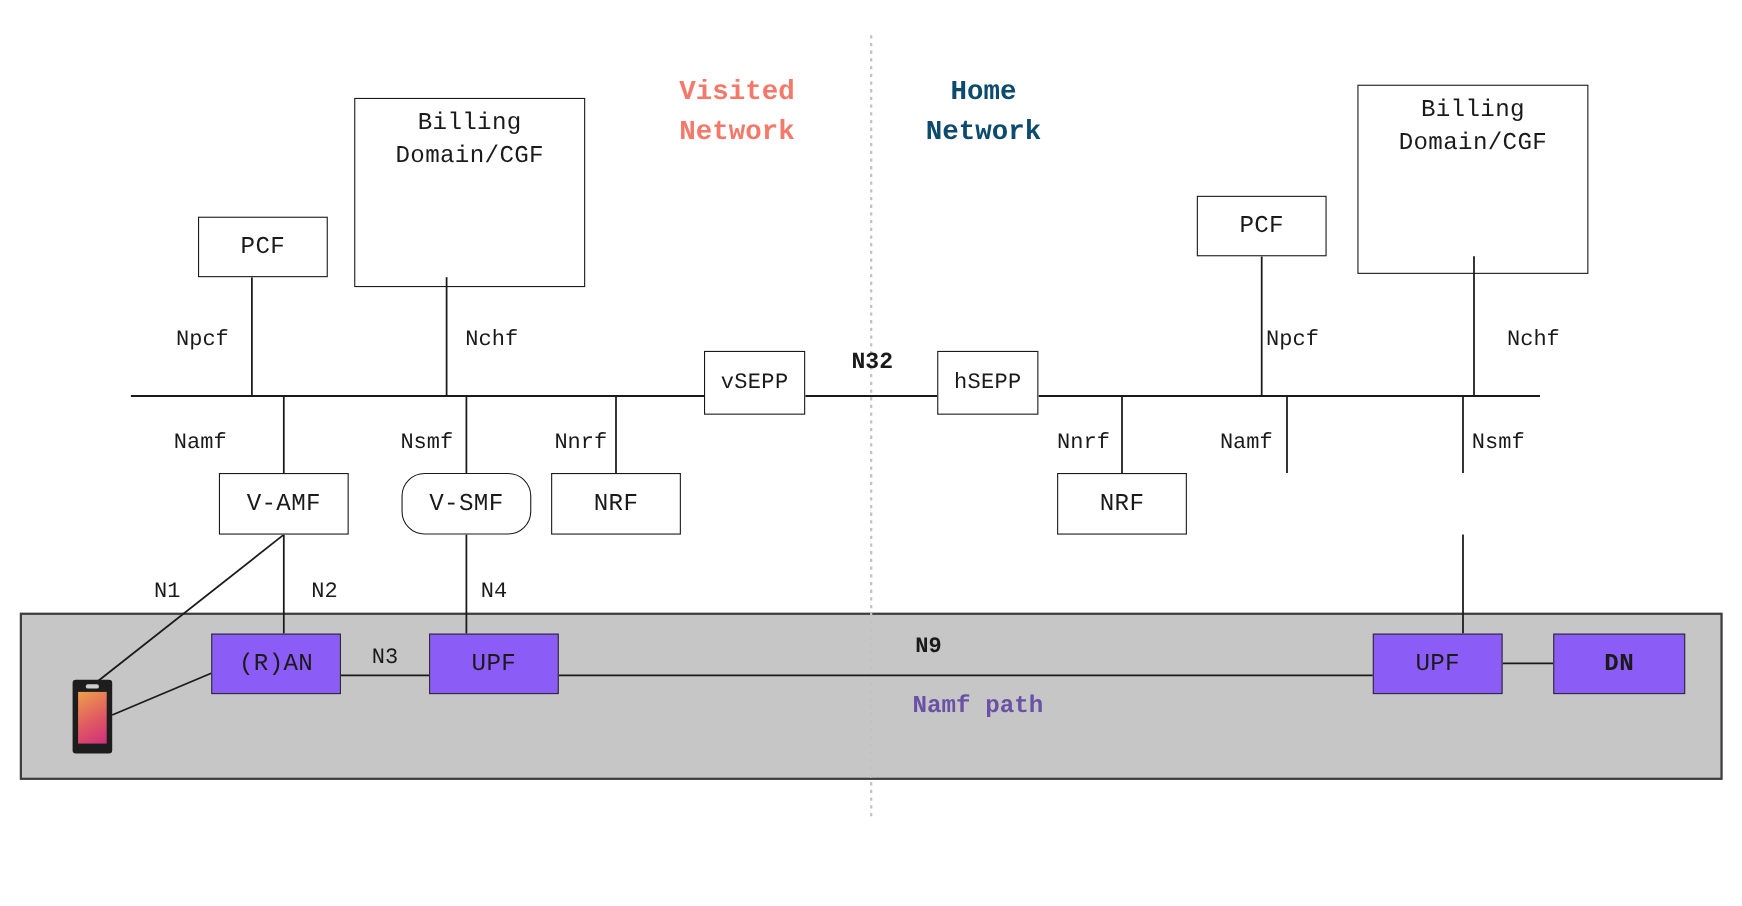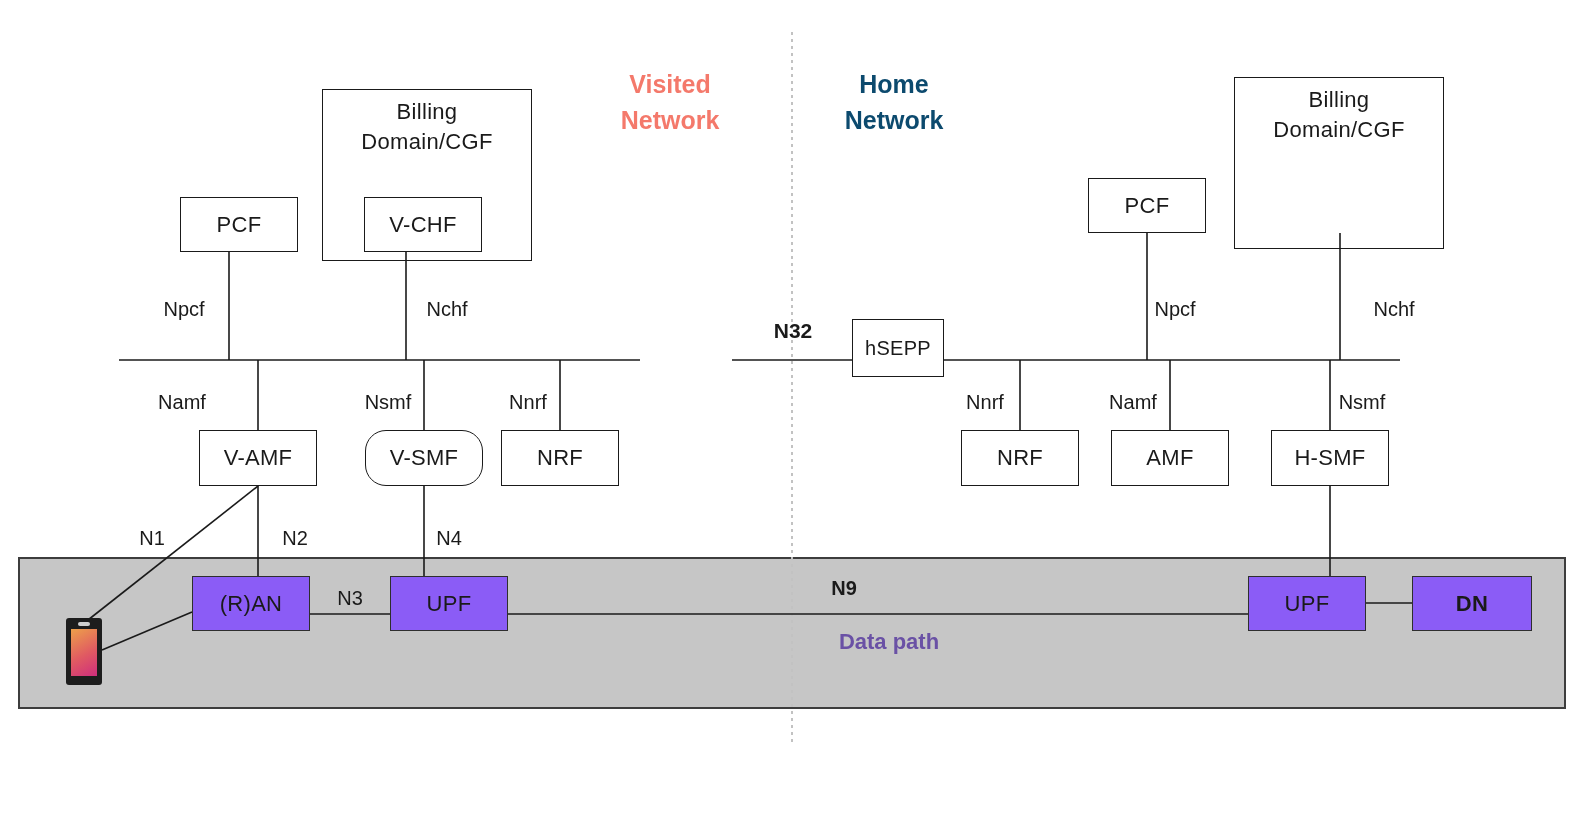--- a/index.html
+++ b/index.html
@@ -1,17 +1,17 @@
 <!DOCTYPE html>
 <html><head>
 <meta charset="utf-8">
 <style>
   html,body{margin:0;padding:0;background:#ffffff;}
   .canvas{position:relative;width:1584px;height:824px;background:#fff;
-          font-family:Liberation Sans, sans-serif;color:#1a1a1a;overflow:hidden;}
+          font-family:Liberation Mono, monospace;color:#1a1a1a;overflow:hidden;}
   .band{position:absolute;left:18px;top:557px;width:1548px;height:152px;
         background:#c6c6c6;border:2px solid #3d3d3d;box-sizing:border-box;z-index:0;}
   .wires{position:absolute;left:0;top:0;z-index:1;}
   .node{position:absolute;background:#fff;border:1.6px solid #1a1a1a;box-sizing:border-box;
         display:flex;align-items:center;justify-content:center;font-size:22px;
         letter-spacing:.3px;z-index:2;}
   .billing{background:transparent;align-items:flex-start;padding-top:7px;
            white-space:pre-line;text-align:center;line-height:1.35;}
   .sepp{font-size:20px;}
   .band-node{background:#8b5cf6;border-color:#2e2e2e;}
@@ -63,29 +63,27 @@
   </svg>
 
   <div class="zone coral" style="left:670px;top:66px;">Visited
 Network</div>
   <div class="zone magenta" style="left:894px;top:66px;">Home
 Network</div>
 
   <div class="node billing" style="left:322px;top:89px;width:210px;height:172px;">Billing
 Domain/CGF</div>
   <div class="node" style="left:180px;top:197px;width:118px;height:55px;">PCF</div>
-  <div class="node" style="left:364px;top:197px;width:118px;height:55px;">V-CHF</div>
+  <div class="node sepp" style="left:640px;top:319px;width:92px;height:58px;">vSEPP</div>
   <div class="node" style="left:199px;top:430px;width:118px;height:56px;">V-AMF</div>
   <div class="node" style="left:365px;top:430px;width:118px;height:56px;border-radius:21px;">V-SMF</div>
   <div class="node" style="left:501px;top:430px;width:118px;height:56px;">NRF</div>
 
   <div class="node sepp" style="left:852px;top:319px;width:92px;height:58px;">hSEPP</div>
   <div class="node" style="left:961px;top:430px;width:118px;height:56px;">NRF</div>
-  <div class="node" style="left:1111px;top:430px;width:118px;height:56px;">AMF</div>
-  <div class="node" style="left:1271px;top:430px;width:118px;height:56px;">H-SMF</div>
   <div class="node" style="left:1088px;top:178px;width:118px;height:55px;">PCF</div>
   <div class="node billing" style="left:1234px;top:77px;width:210px;height:172px;">Billing
 Domain/CGF</div>
 
   <div class="node band-node" style="left:192px;top:576px;width:118px;height:55px;">(R)AN</div>
   <div class="node band-node" style="left:390px;top:576px;width:118px;height:55px;">UPF</div>
   <div class="node band-node" style="left:1248px;top:576px;width:118px;height:55px;">UPF</div>
   <div class="node band-node bold" style="left:1412px;top:576px;width:120px;height:55px;">DN</div>
 
   <div class="ue">
@@ -103,15 +101,15 @@
   <div class="iface" style="left:1133px;top:391px;">Namf</div>
   <div class="iface" style="left:1362px;top:391px;">Nsmf</div>
   <div class="iface" style="left:1175px;top:298px;">Npcf</div>
   <div class="iface" style="left:1394px;top:298px;">Nchf</div>
   <div class="iface" style="left:152px;top:527px;">N1</div>
   <div class="iface" style="left:295px;top:527px;">N2</div>
   <div class="iface" style="left:416px;top:527px;margin-left:33px;">N4</div>
   <div class="iface" style="left:350px;top:587px;">N3</div>
   <div class="iface bold" style="left:844px;top:577px;">N9</div>
 
-  <div class="iface bold purple" style="left:889px;top:629px;font-size:22px;">Data path</div>
+  <div class="iface bold purple" style="left:889px;top:629px;font-size:22px;">Namf path</div>
 
 </div>
 
 </body></html>

